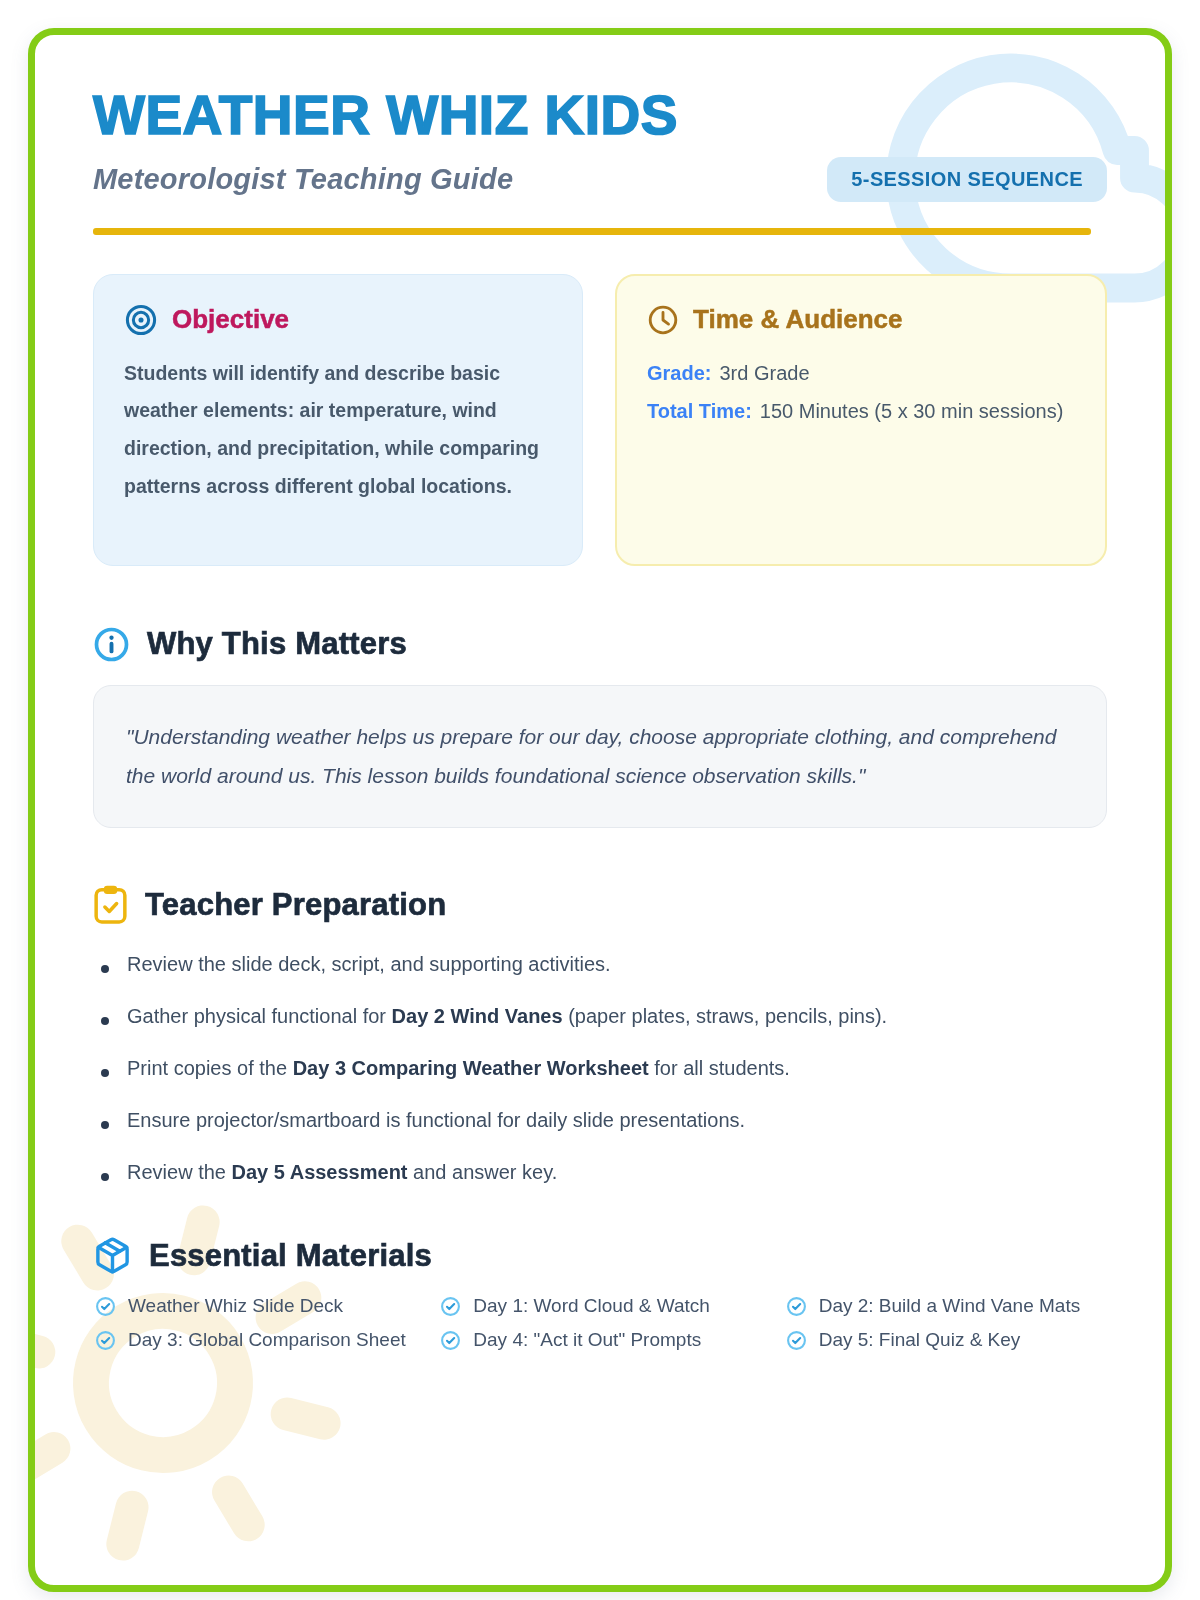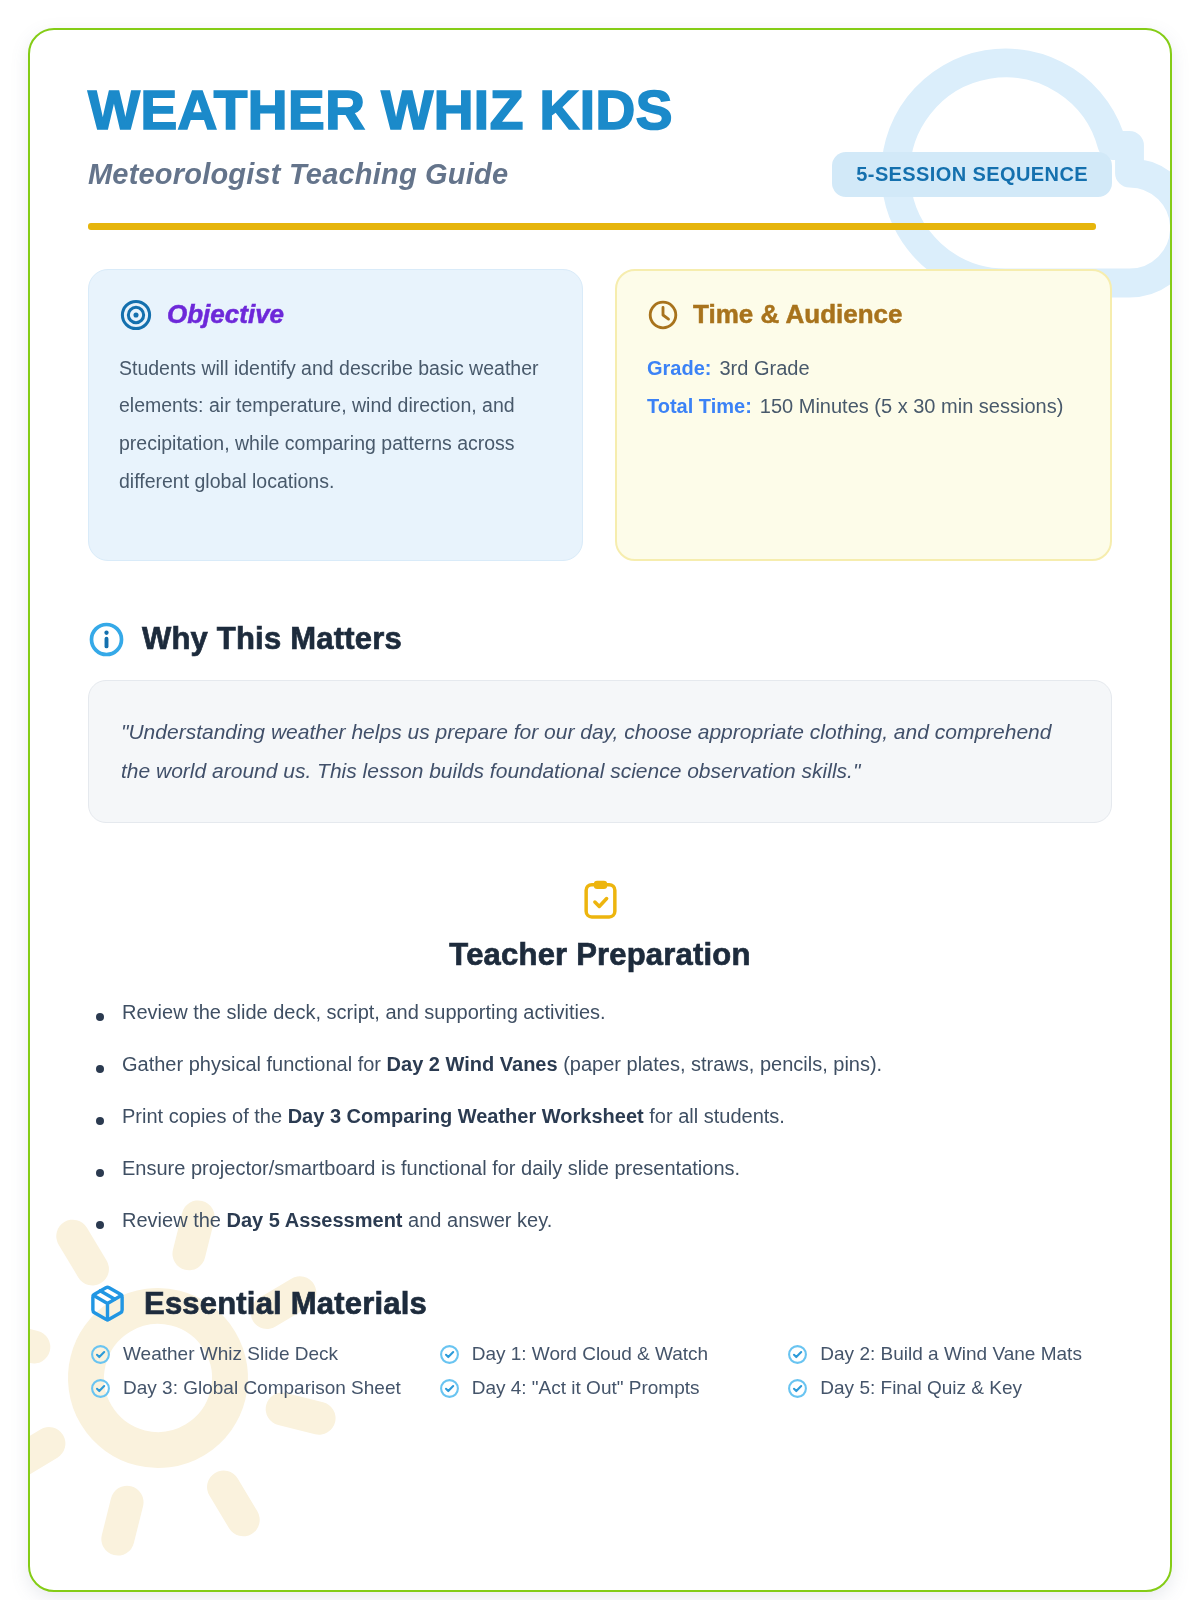--- a/index.html
+++ b/index.html
@@ -6,21 +6,21 @@
   html, body {
     width: 1200px; height: 1600px;
     background: #ffffff;
     font-family: "Liberation Sans", sans-serif;
     overflow: hidden;
   }
   .card {
     position: relative;
     width: 1144px; height: 1564px;
     margin: 28px auto 0;
-    border: 2px solid #84cc16;
+    border: 7px solid #84cc16;
     border-radius: 26px;
     background: #ffffff;
     overflow: hidden;
     box-shadow: 0 6px 18px rgba(100,116,139,.15);
   }
   .deco { position: absolute; z-index: 0; pointer-events: none; }
   .deco-cloud { left: 852px; top: -22px; }
   .deco-sun { left: -52px; top: 1168px; }
   .content {
     position: relative; z-index: 1;
@@ -57,33 +57,33 @@
     height: 7px; border-radius: 3px;
     background: #e6b50c;
   }
   
   .info-cards { display: flex; gap: 32px; margin-top: 39px; }
   .info-card { flex: 1; border-radius: 20px; padding: 28px 30px 30px; min-height: 292px; }
   .info-card.objective { background: #e8f3fc; border: 1px solid #d9ebf9; }
   .info-card.time { background: #fdfce9; border: 2px solid #f6edae; }
   .card-head { display: flex; align-items: center; gap: 14px; margin-bottom: 18px; }
   .card-head h3 { font-size: 26px; font-weight: 700; -webkit-text-stroke: 0.5px currentColor; }
-  .objective .card-head h3 { color: #6d28d9; font-style: italic; }
+  .objective .card-head h3 { color: #be185d; }
   .time .card-head h3 { color: #a8731c; }
-  .card-body { font-size: 19.5px; color: #48596b; line-height: 1.93; }
+  .card-body { font-size: 19.5px; color: #48596b; line-height: 1.93; font-weight: bold; }
   .kv { font-size: 20px; color: #48596b; line-height: 1.9; }
   .kv .k { font-weight: 700; color: #3b82f6; margin-right: 8px; }
   
   .section-head { display: flex; align-items: center; gap: 17px; }
   .section-head h2 {
     font-size: 31px; font-weight: 700; color: #1d2b3c;
     -webkit-text-stroke: 0.7px #1d2b3c; letter-spacing: 0.2px;
   }
   .sh-why { margin-top: 60px; }
-  .sh-prep { margin-top: 56px; flex-direction: column; }
+  .sh-prep { margin-top: 56px; }
   .sh-materials { margin-top: 50px; }
   
   .quote-box {
     margin-top: 22px;
     background: #f5f7f9;
     border: 1px solid #e5e9ee;
     border-radius: 18px;
     padding: 32px 32px;
   }
   .quote-box p {

